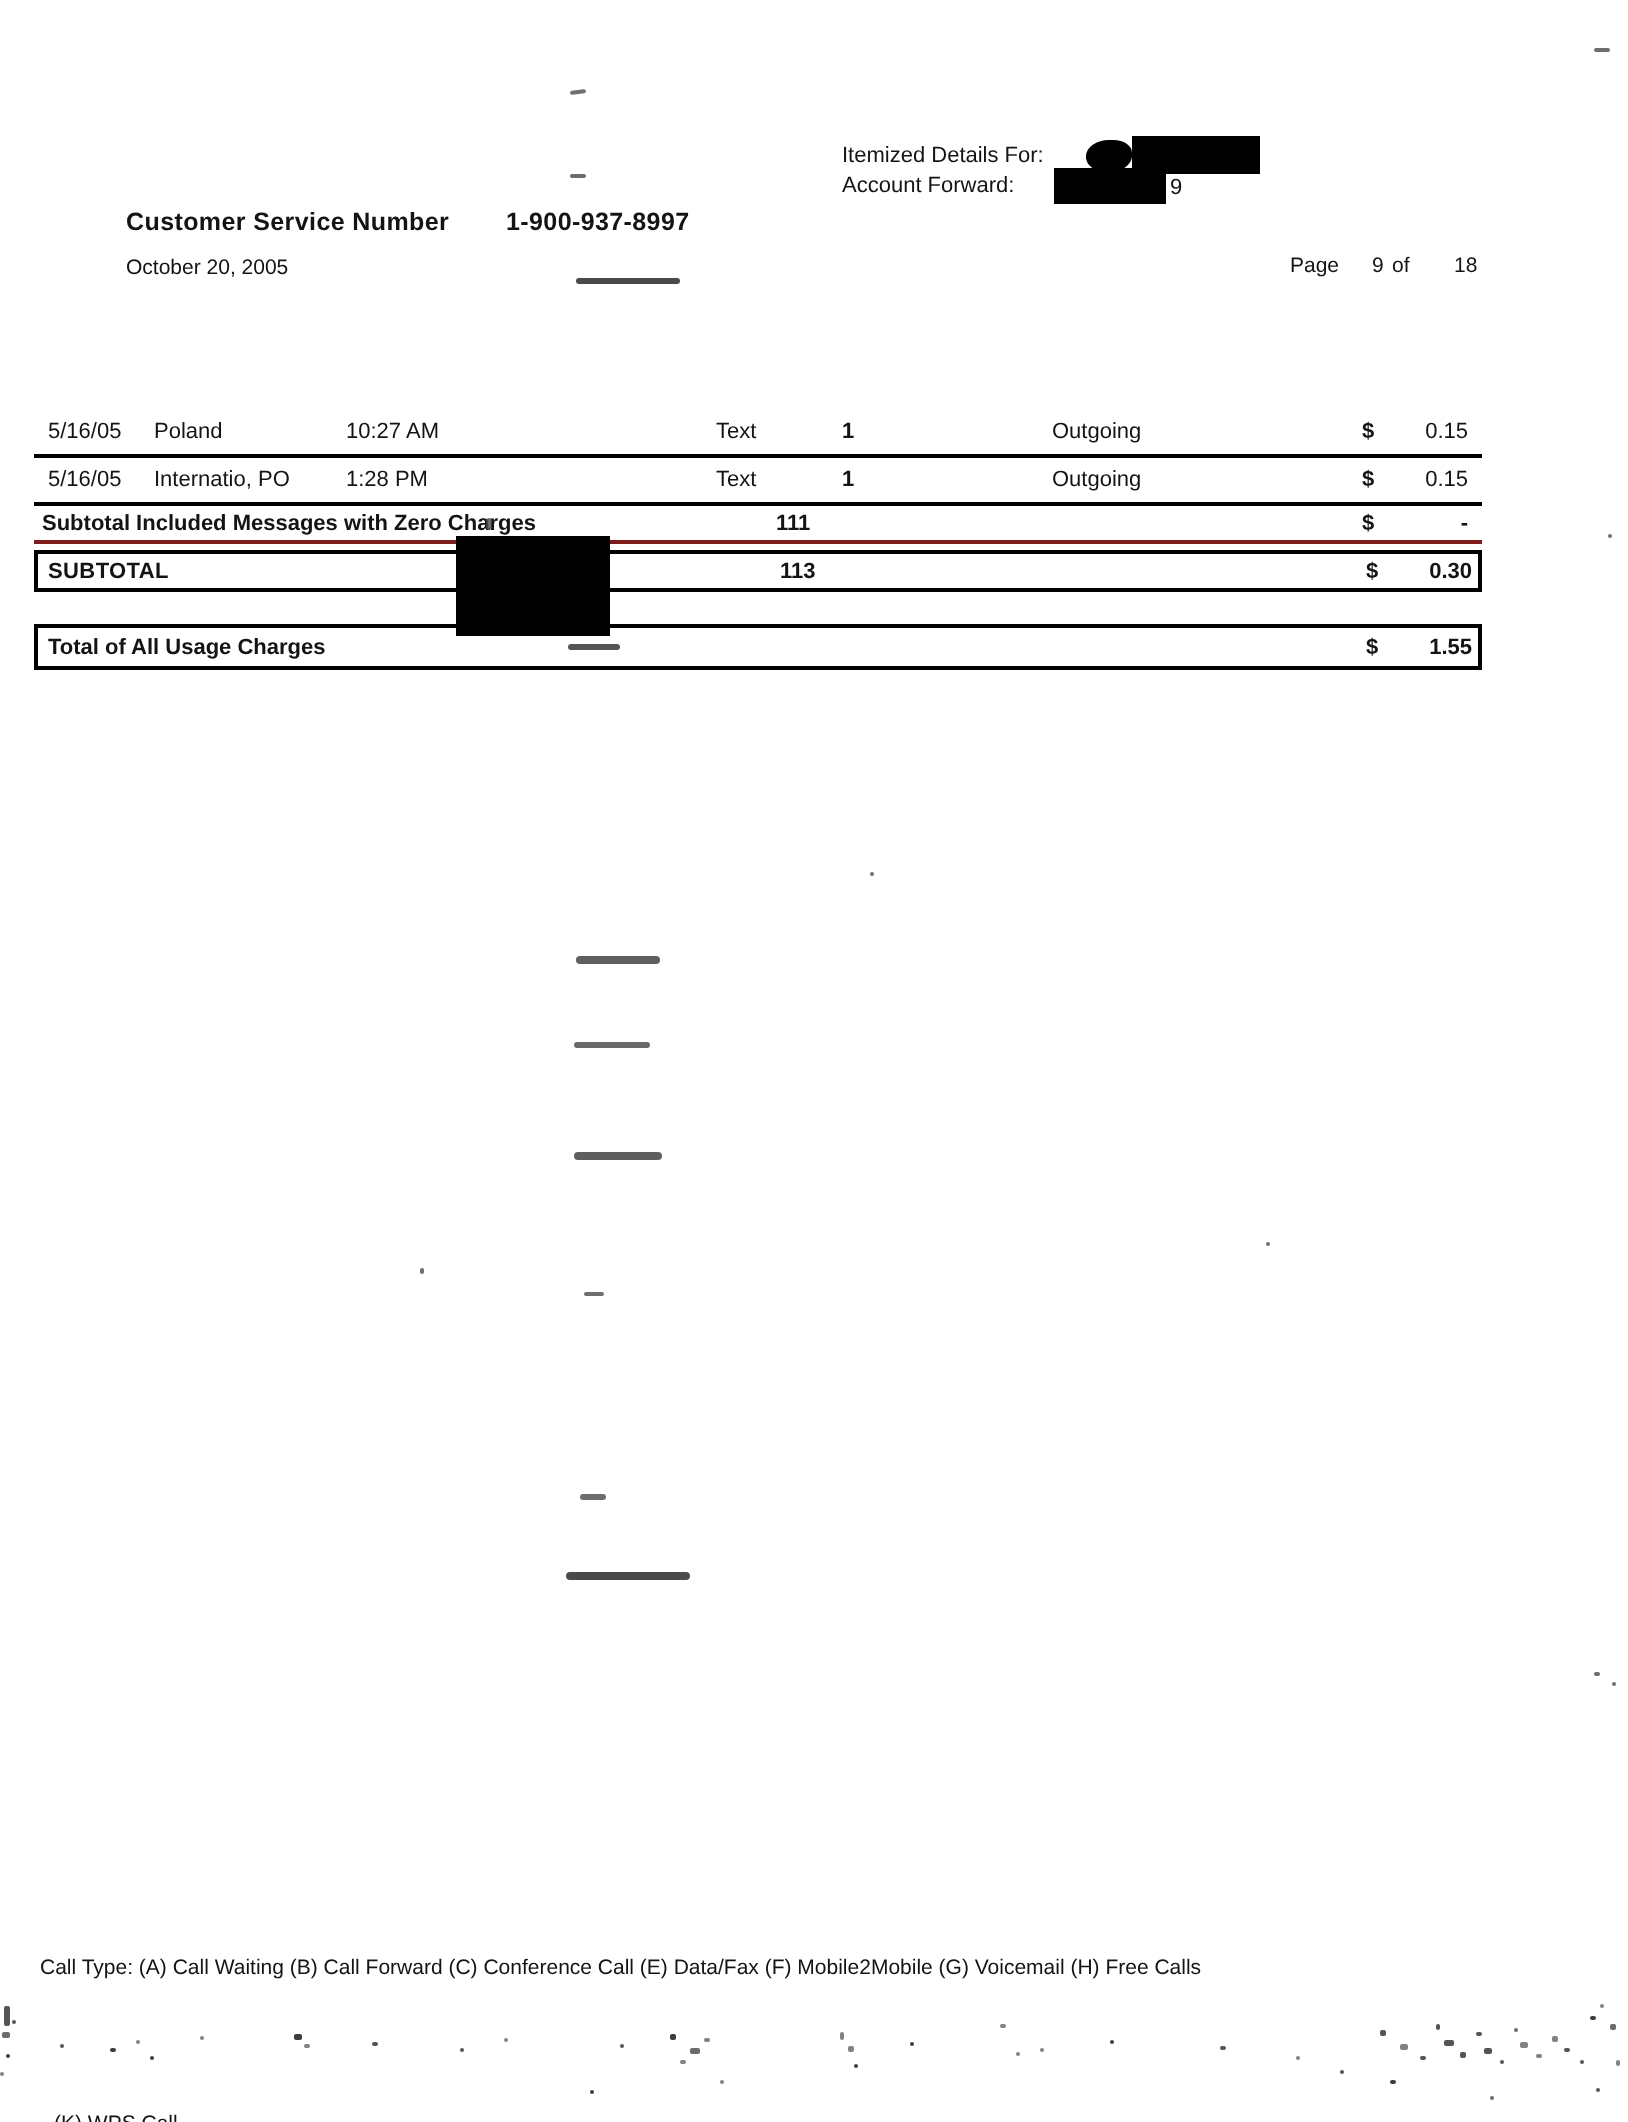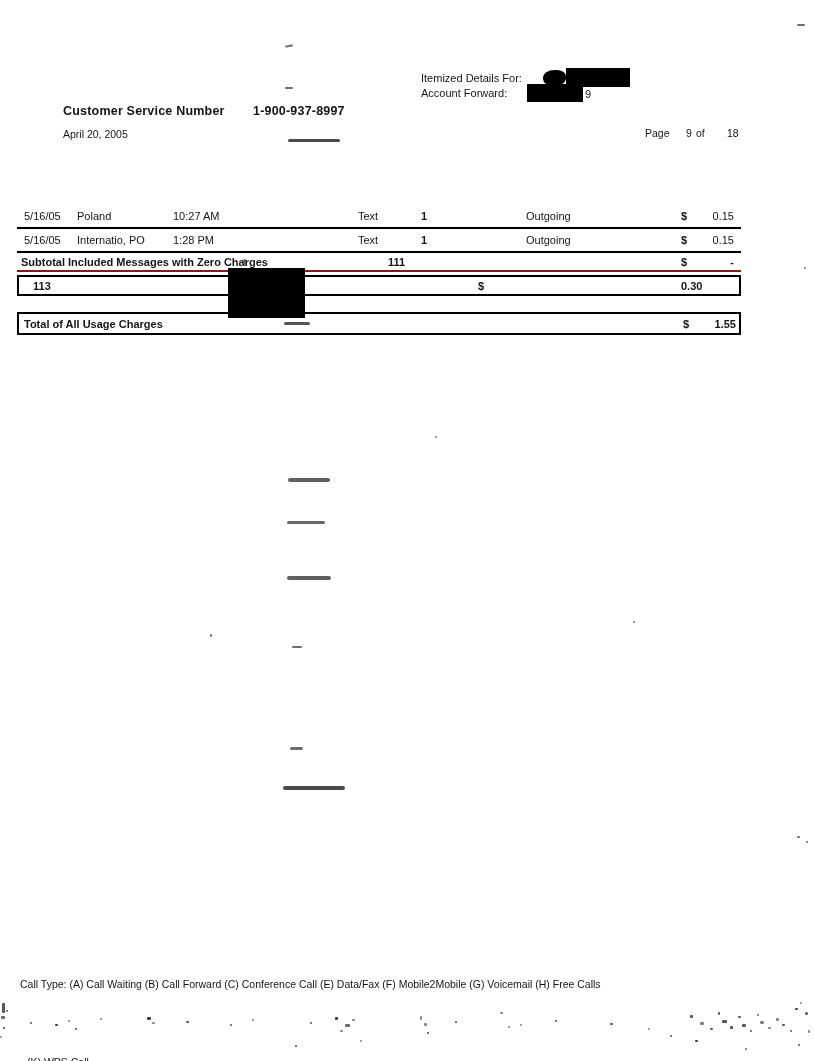--- a/index.html
+++ b/index.html
@@ -89,21 +89,21 @@
 
   <div class="abs lbl-sm" style="left:421px;top:71px;">Itemized Details For:</div>
   <div class="redact blob" style="left:543px;top:70px;width:23px;height:16px;"></div>
   <div class="redact" style="left:566px;top:68px;width:64px;height:19px;"></div>
   <div class="abs lbl-sm" style="left:421px;top:86px;">Account Forward:</div>
   <div class="redact" style="left:527px;top:84px;width:56px;height:18px;"></div>
   <div class="abs acct-digit" style="left:585px;top:88px;">9</div>
 
   <div class="abs csn" style="left:63px;top:104px;">Customer Service Number</div>
   <div class="abs csn" style="left:253px;top:104px;">1-900-937-8997</div>
-  <div class="abs tiny" style="left:63px;top:128px;">April 20, 2005</div>
+  <div class="abs tiny" style="left:63px;top:128px;">October 20, 2005</div>
   <div class="smudge" style="left:288px;top:139px;width:52px;height:3px;opacity:.85;"></div>
 
   <div class="abs pageinfo" style="left:0;top:127px;width:814px;height:14px;">
     <span style="left:645px;">Page</span>
     <span style="left:686px;">9</span>
     <span style="left:696px;">of</span>
     <span style="left:727px;">18</span>
   </div>
 
   <div class="bill">
@@ -135,20 +135,21 @@
     <div class="grid-sub r-zero">
       <span class="z-label">Subtotal Included Messages with Zero Charges</span>
       <span class="z-msgs">111</span>
       <span></span>
       <span class="c-cur">$</span>
       <span class="c-amt bold">-</span>
       <div class="smudge light" style="left:226px;top:6px;width:3px;height:6px;"></div>
     </div>
 
     <div class="grid-sub box r-subtotal">
+      <span class="s-label">SUBTOTAL</span>
       <span class="z-msgs">113</span>
       <span></span>
       <span class="c-cur">$</span>
       <span class="c-amt">0.30</span>
     </div>
 
     <div class="t-gap">
       <div class="smudge light" style="left:263px;top:6px;width:10px;height:2px;"></div>
       <div class="smudge light" style="left:266px;top:10px;width:13px;height:2px;transform:rotate(3deg);"></div>
     </div>

